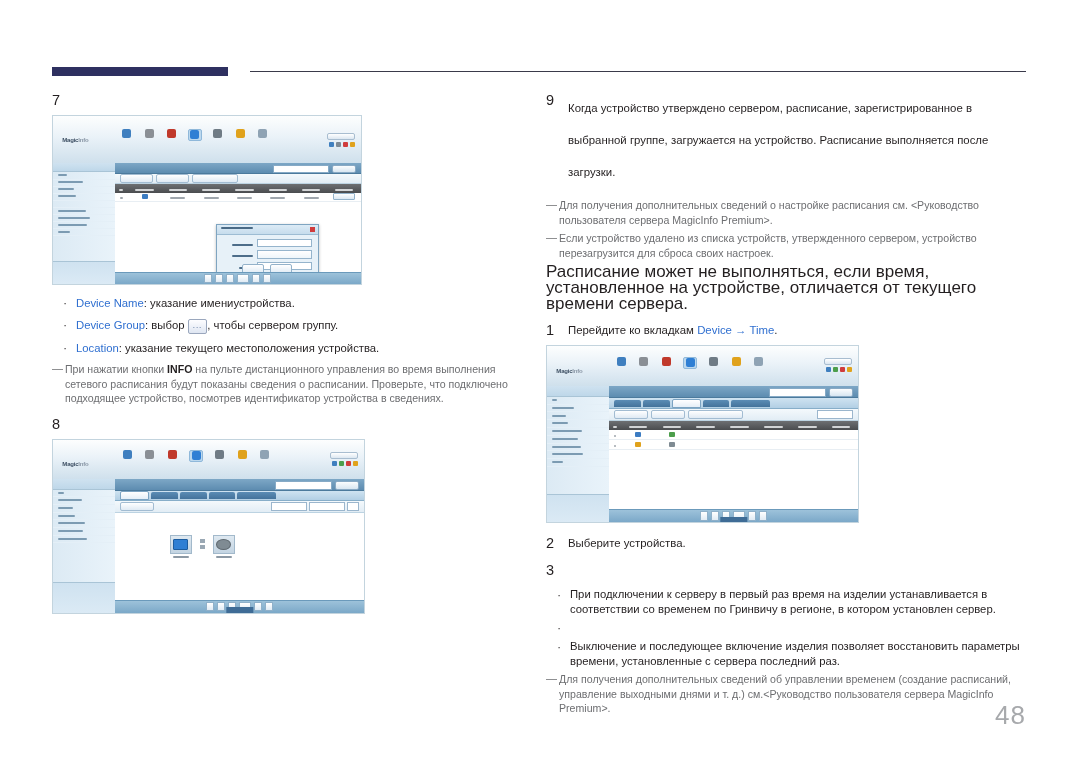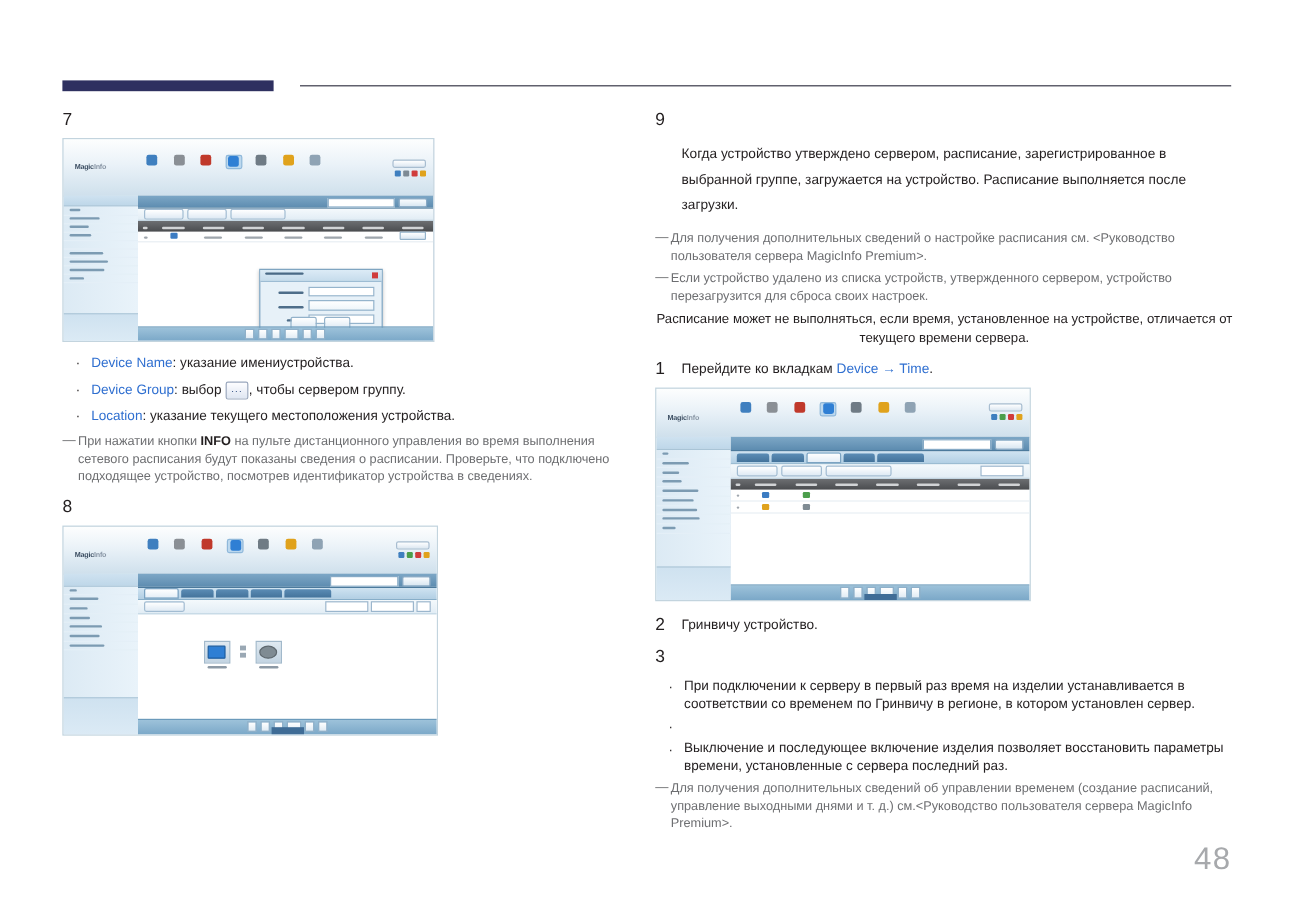--- a/index.html
+++ b/index.html
@@ -49,21 +49,21 @@
     font-size: 14.5px;
     line-height: 17px;
     color: #231f20;
     font-weight: 400;
   }
   .step-txt {
     font-size: 11.4px;
     line-height: 17px;
     color: #231f20;
   }
-  .step.loose .step-txt { line-height: 21px; margin-top: 27px; }
+  .step.loose .step-txt { line-height: 32px; }
 
   
   .bullets { margin: 2px 0 0 0; }
   .bullet {
     display: flex;
     align-items: flex-start;
     margin-bottom: 6px;
   }
   .bullet-dot {
     flex: 0 0 22px;
@@ -122,25 +122,24 @@
   .hl-heading {
     display: inline-block;
     background: #ffe94a;
     font-size: 15px;
     line-height: 20px;
     padding: 1px 4px 2px 3px;
     color: #231f20;
     margin: 8px 0 5px 0;
   }
   .para {
-    font-size: 11px;
+    font-size: 17px;
     line-height: 16px;
     color: #231f20;
     margin: 0 0 10px 0;
-    text-align: center;
   }
 
   
   .pageno {
     position: absolute;
     right: 54px; bottom: 32px;
     font-size: 26px;
     color: #a7a9ac;
     letter-spacing: 1px;
   }
@@ -873,21 +872,21 @@
               <div class="pg"></div>
               <div class="pg"></div>
           </div>
           <div class="tabfoot"></div>
         </div>
       </div>
     </div>
 
     <div class="step" style="margin-top:12px;">
       <div class="step-num">2</div>
-      <div class="step-txt">Гринвичу устройство.</div>
+      <div class="step-txt">Выберите устройства.</div>
     </div>
 
     <div class="step" style="margin-top:10px;">
       <div class="step-num">3</div>
     </div>
 
     <div class="bullets" style="margin-top:8px;">
       <div class="bullet tight">
         <div class="bullet-dot">·</div>
         <div class="bullet-txt">При подключении к серверу в первый раз время на изделии устанавливается в соответствии со временем по Гринвичу в регионе, в котором установлен сервер.</div>

